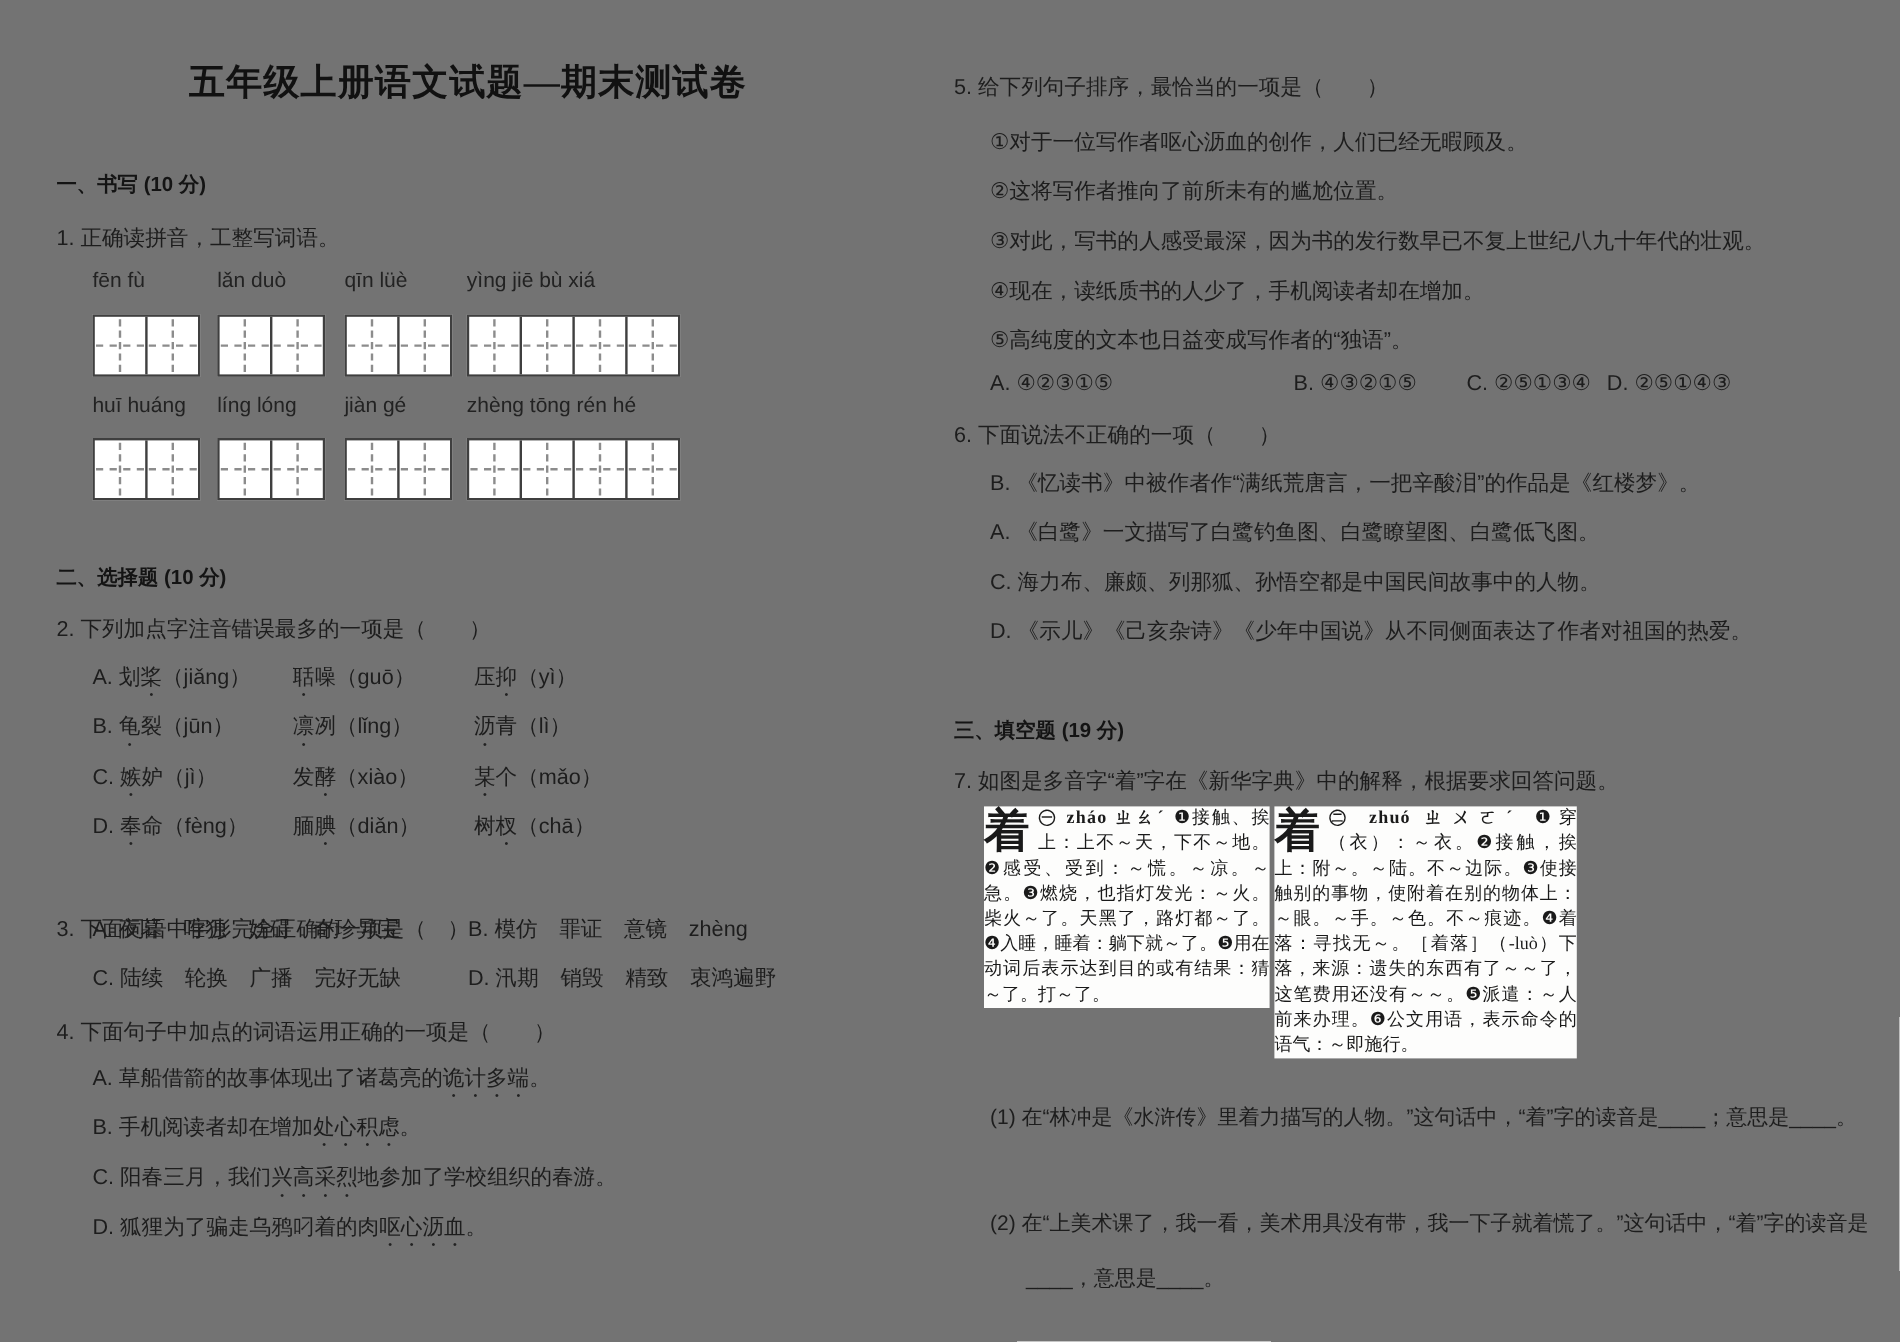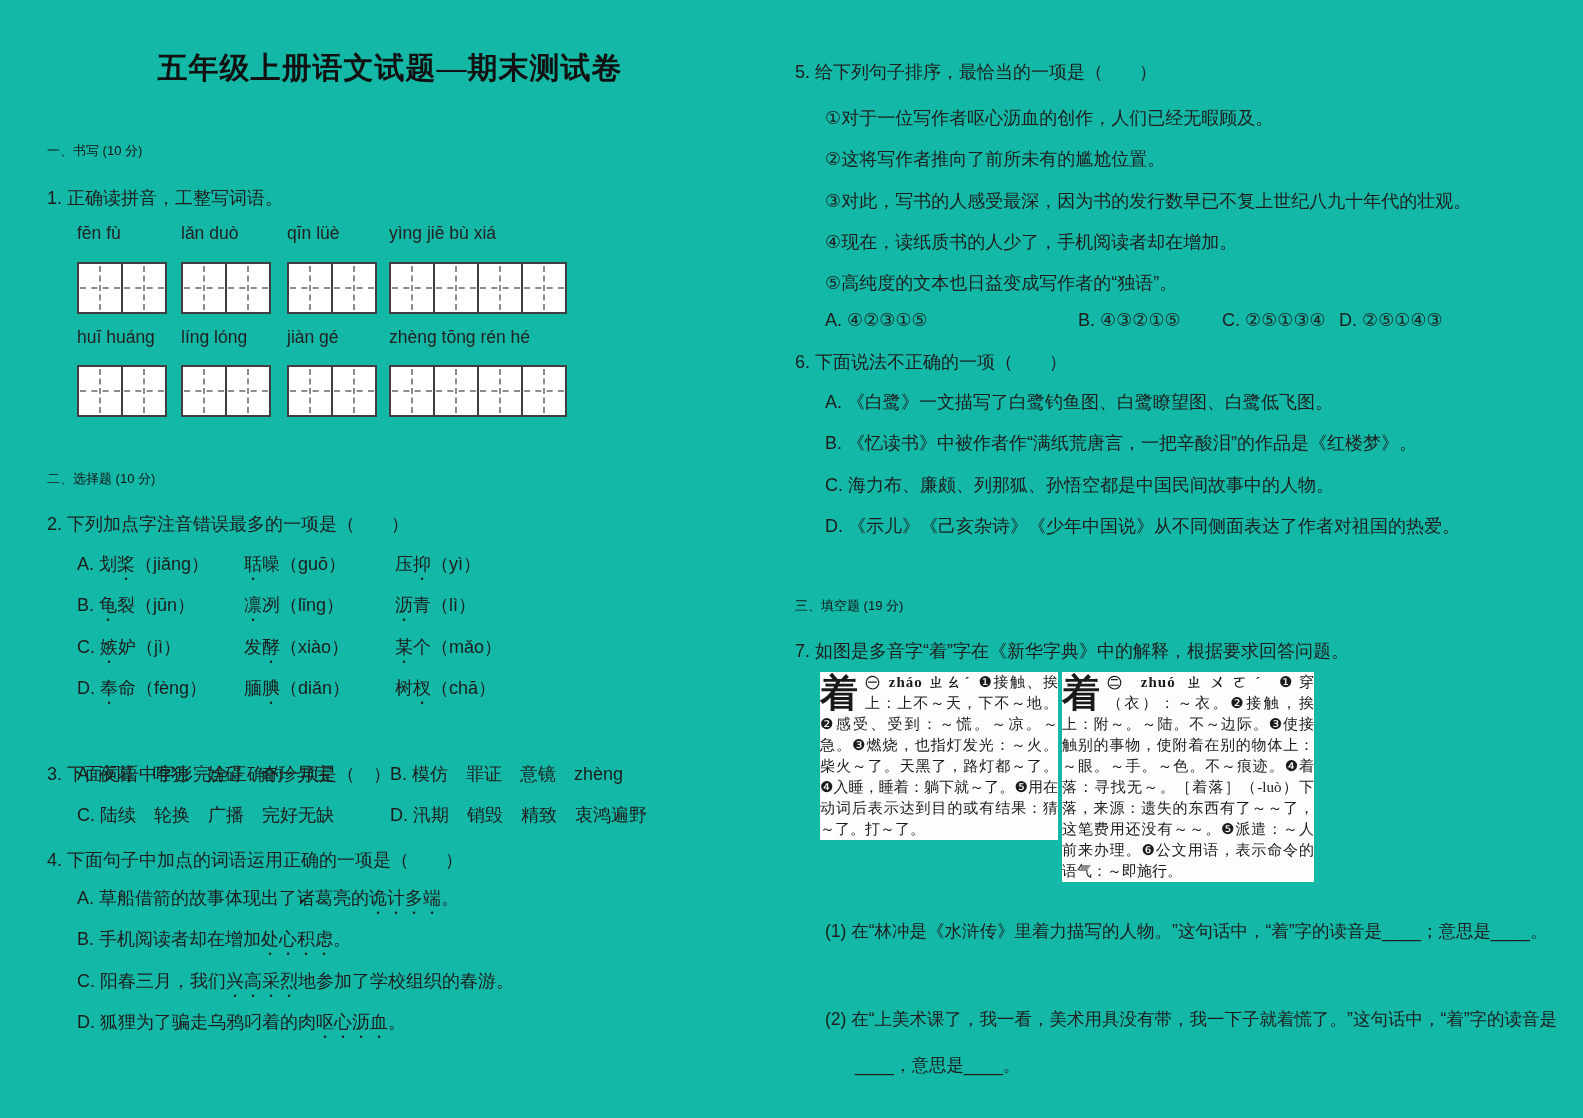--- a/index.html
+++ b/index.html
@@ -1,22 +1,22 @@
 <!DOCTYPE html>
 <html><head>
 <meta charset="utf-8">
 <style>
   html,body{margin:0;padding:0;background:#ffffff;}
-  .page{position:relative;width:1583px;height:1118px;background:#14b8a6;color:#1d1d1d;
+  .page{position:relative;width:1583px;height:1118px;background:#737373;color:#1d1d1d;
         font-family:"Liberation Sans","DejaVu Sans",sans-serif;overflow:hidden;}
   .abs{position:absolute;}
   .title{left:40px;top:48px;width:700px;text-align:center;
          font-family:"Liberation Serif","DejaVu Serif",serif;
          font-weight:700;font-size:30px;letter-spacing:1px;color:#111;}
-  .sec-h{font-weight:400;font-size:13px;color:#141414;}
+  .sec-h{font-weight:700;font-size:17px;color:#141414;}
   .stem{font-size:18px;color:#1d1d1d;white-space:nowrap;}
   .line{font-size:18px;color:#1d1d1d;white-space:nowrap;}
   
   .dot{-webkit-text-emphasis:filled dot #222;-webkit-text-emphasis-position:under right;
        text-emphasis:filled dot #222;text-emphasis-position:under right;}
   
   .pin-row{left:77px;height:24px;}
   .pin-row span{position:absolute;top:0;text-align:left;white-space:nowrap;
                 font-size:17.5px;color:#222;}
   
@@ -171,22 +171,22 @@
   </div>
   <div class="abs line" style="left:825px;top:309px">
     <span class="o1">A. ④②③①⑤</span>
     <span class="o2">B. ④③②①⑤</span>
     <span class="o3">C. ②⑤①③④</span>
     <span>D. ②⑤①④③</span>
   </div>
 
   <div class="abs stem" style="left:795px;top:350px">6. 下面说法不正确的一项（　　）</div>
   <div class="abs vlist" style="left:825px;top:390px">
+    <div class="line">B. 《忆读书》中被作者作“满纸荒唐言，一把辛酸泪”的作品是《红楼梦》。</div>
     <div class="line">A. 《白鹭》一文描写了白鹭钓鱼图、白鹭瞭望图、白鹭低飞图。</div>
-    <div class="line">B. 《忆读书》中被作者作“满纸荒唐言，一把辛酸泪”的作品是《红楼梦》。</div>
     <div class="line">C. 海力布、廉颇、列那狐、孙悟空都是中国民间故事中的人物。</div>
     <div class="line">D. 《示儿》《己亥杂诗》《少年中国说》从不同侧面表达了作者对祖国的热爱。</div>
   </div>
 
   <div class="abs sec-h" style="left:795px;top:597px">三、填空题 (19 分)</div>
   <div class="abs stem" style="left:795px;top:639px">7. 如图是多音字“着”字在《新华字典》中的解释，根据要求回答问题。</div>
 
   <div class="abs dict" style="left:820px;top:672px;width:238px">
     <span class="dict-head">着</span><span class="dict-prefix">㊀ zháo ㄓㄠˊ </span><span>❶接触、挨上：上不～天，下不～地。❷感受、受到：～慌。～凉。～急。❸燃烧，也指灯发光：～火。柴火～了。天黑了，路灯都～了。❹入睡，睡着：躺下就～了。❺用在动词后表示达到目的或有结果：猜～了。打～了。</span>
   </div>

